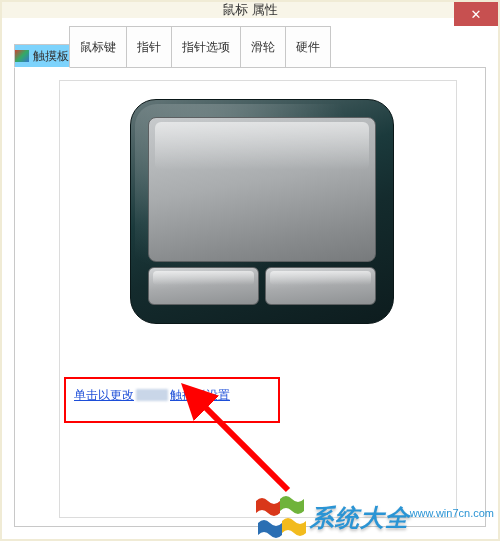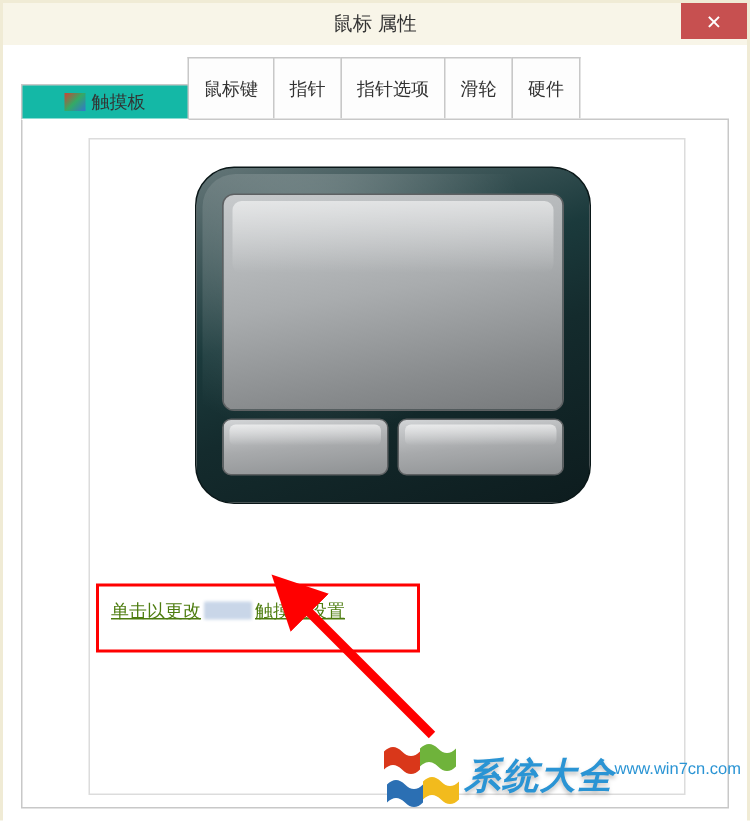--- a/index.html
+++ b/index.html
@@ -13,21 +13,21 @@
     overflow: hidden;
   }
   .window {
     position: absolute;
     top: 0; left: 0;
     width: 500px;
     border: 2px solid #f0ebd5;
     background: #fff;
   }
   .titlebar {
-    height: 28px;
+    height: 16px;
     background: #f8f5e8;
     display: flex;
     align-items: center;
     justify-content: center;
     position: relative;
   }
   .titlebar .title {
     color: #333;
     font-size: 13px;
   }
@@ -58,25 +58,25 @@
     color: #333;
     font-size: 12px;
     position: relative;
     margin-right: -1px;
     cursor: default;
     height: 22px;
     display: flex;
     align-items: center;
   }
   .tab.active {
-    background: #14b8a6;
+    background: #7dd3fc;
     border-bottom: 1px solid #fff;
     top: 1px;
     z-index: 2;
-    padding: 5px 28px;
+    padding: 5px 0;
     height: 24px;
   }
   .tab-icon {
     width: 14px; height: 12px;
     margin-right: 4px;
     display: inline-block;
     background: linear-gradient(135deg, #c43, #3a6, #37c);
   }
   .tab-content {
     border: 1px solid #c8c8c8;
@@ -160,21 +160,21 @@
     background: none;
   }
   .link-row {
     position: absolute;
     left: 14px;
     top: 306px;
     font-size: 12px;
     white-space: nowrap;
   }
   .link-row a {
-    color: #4d7c0f;
+    color: #1d4ed8;
     text-decoration: underline;
     cursor: default;
   }
   .blur-pill {
     display: inline-block;
     width: 32px; height: 12px;
     margin: 0 2px;
     background: #c9d6e8;
     filter: blur(1.2px);
     vertical-align: -2px;

